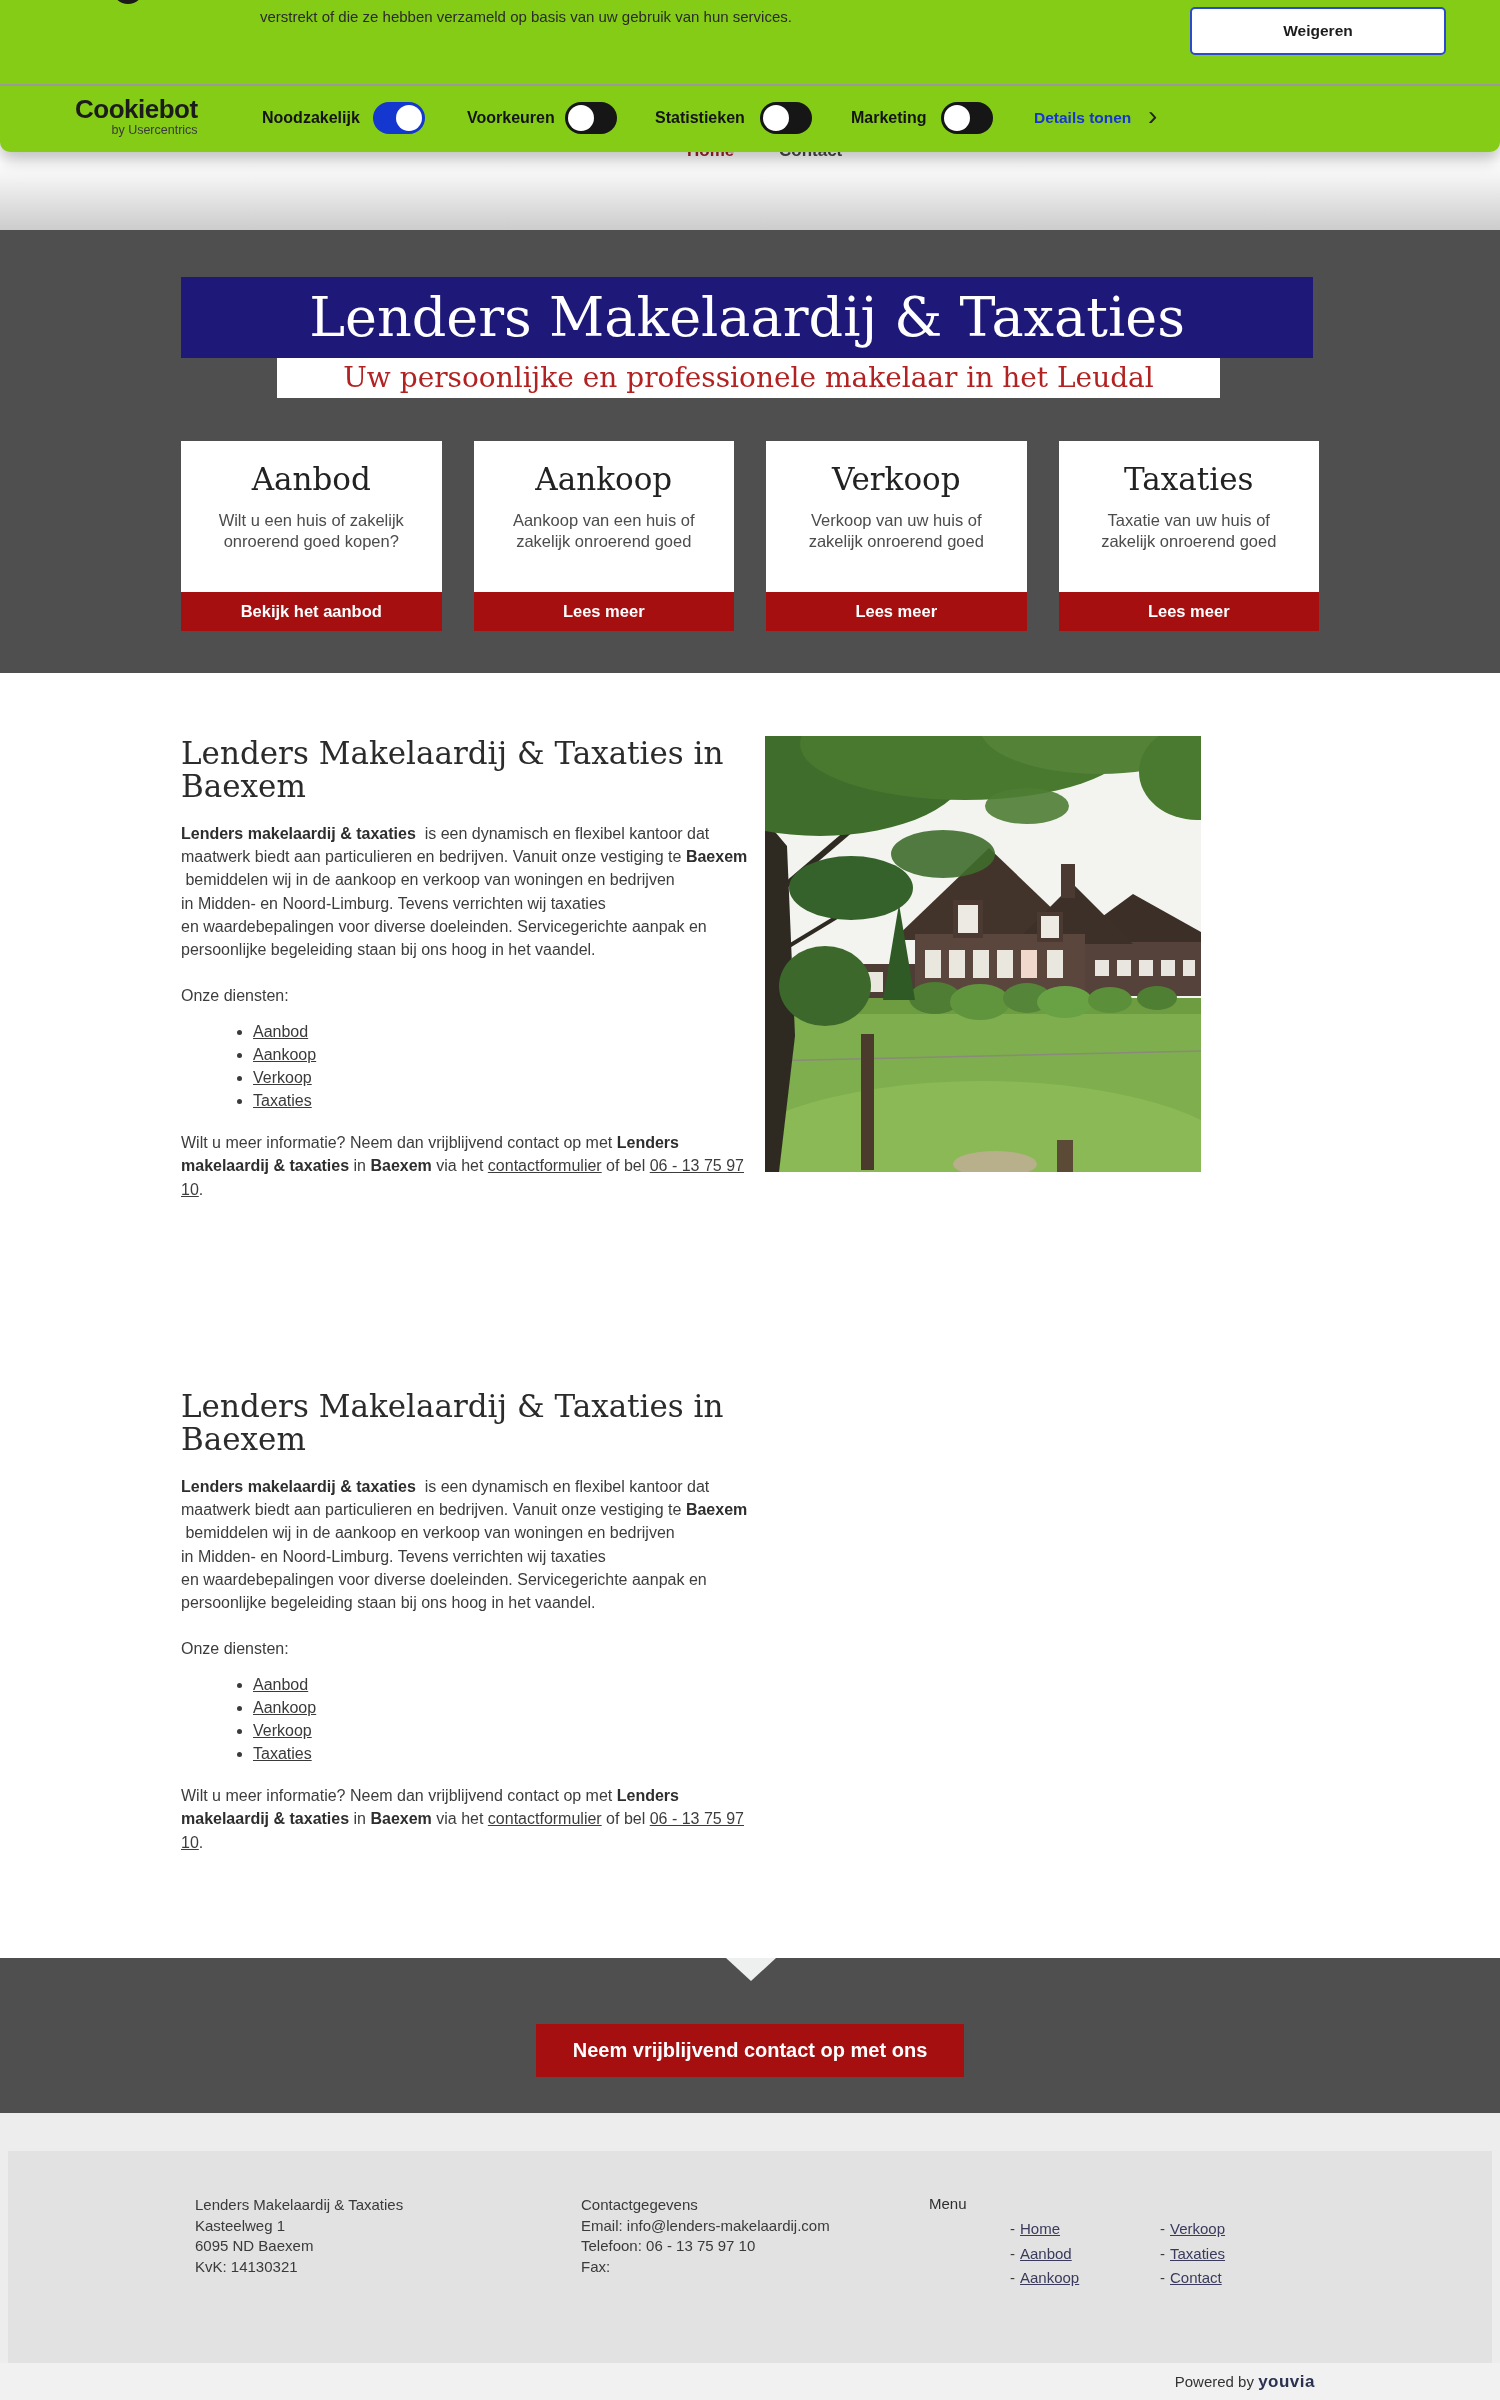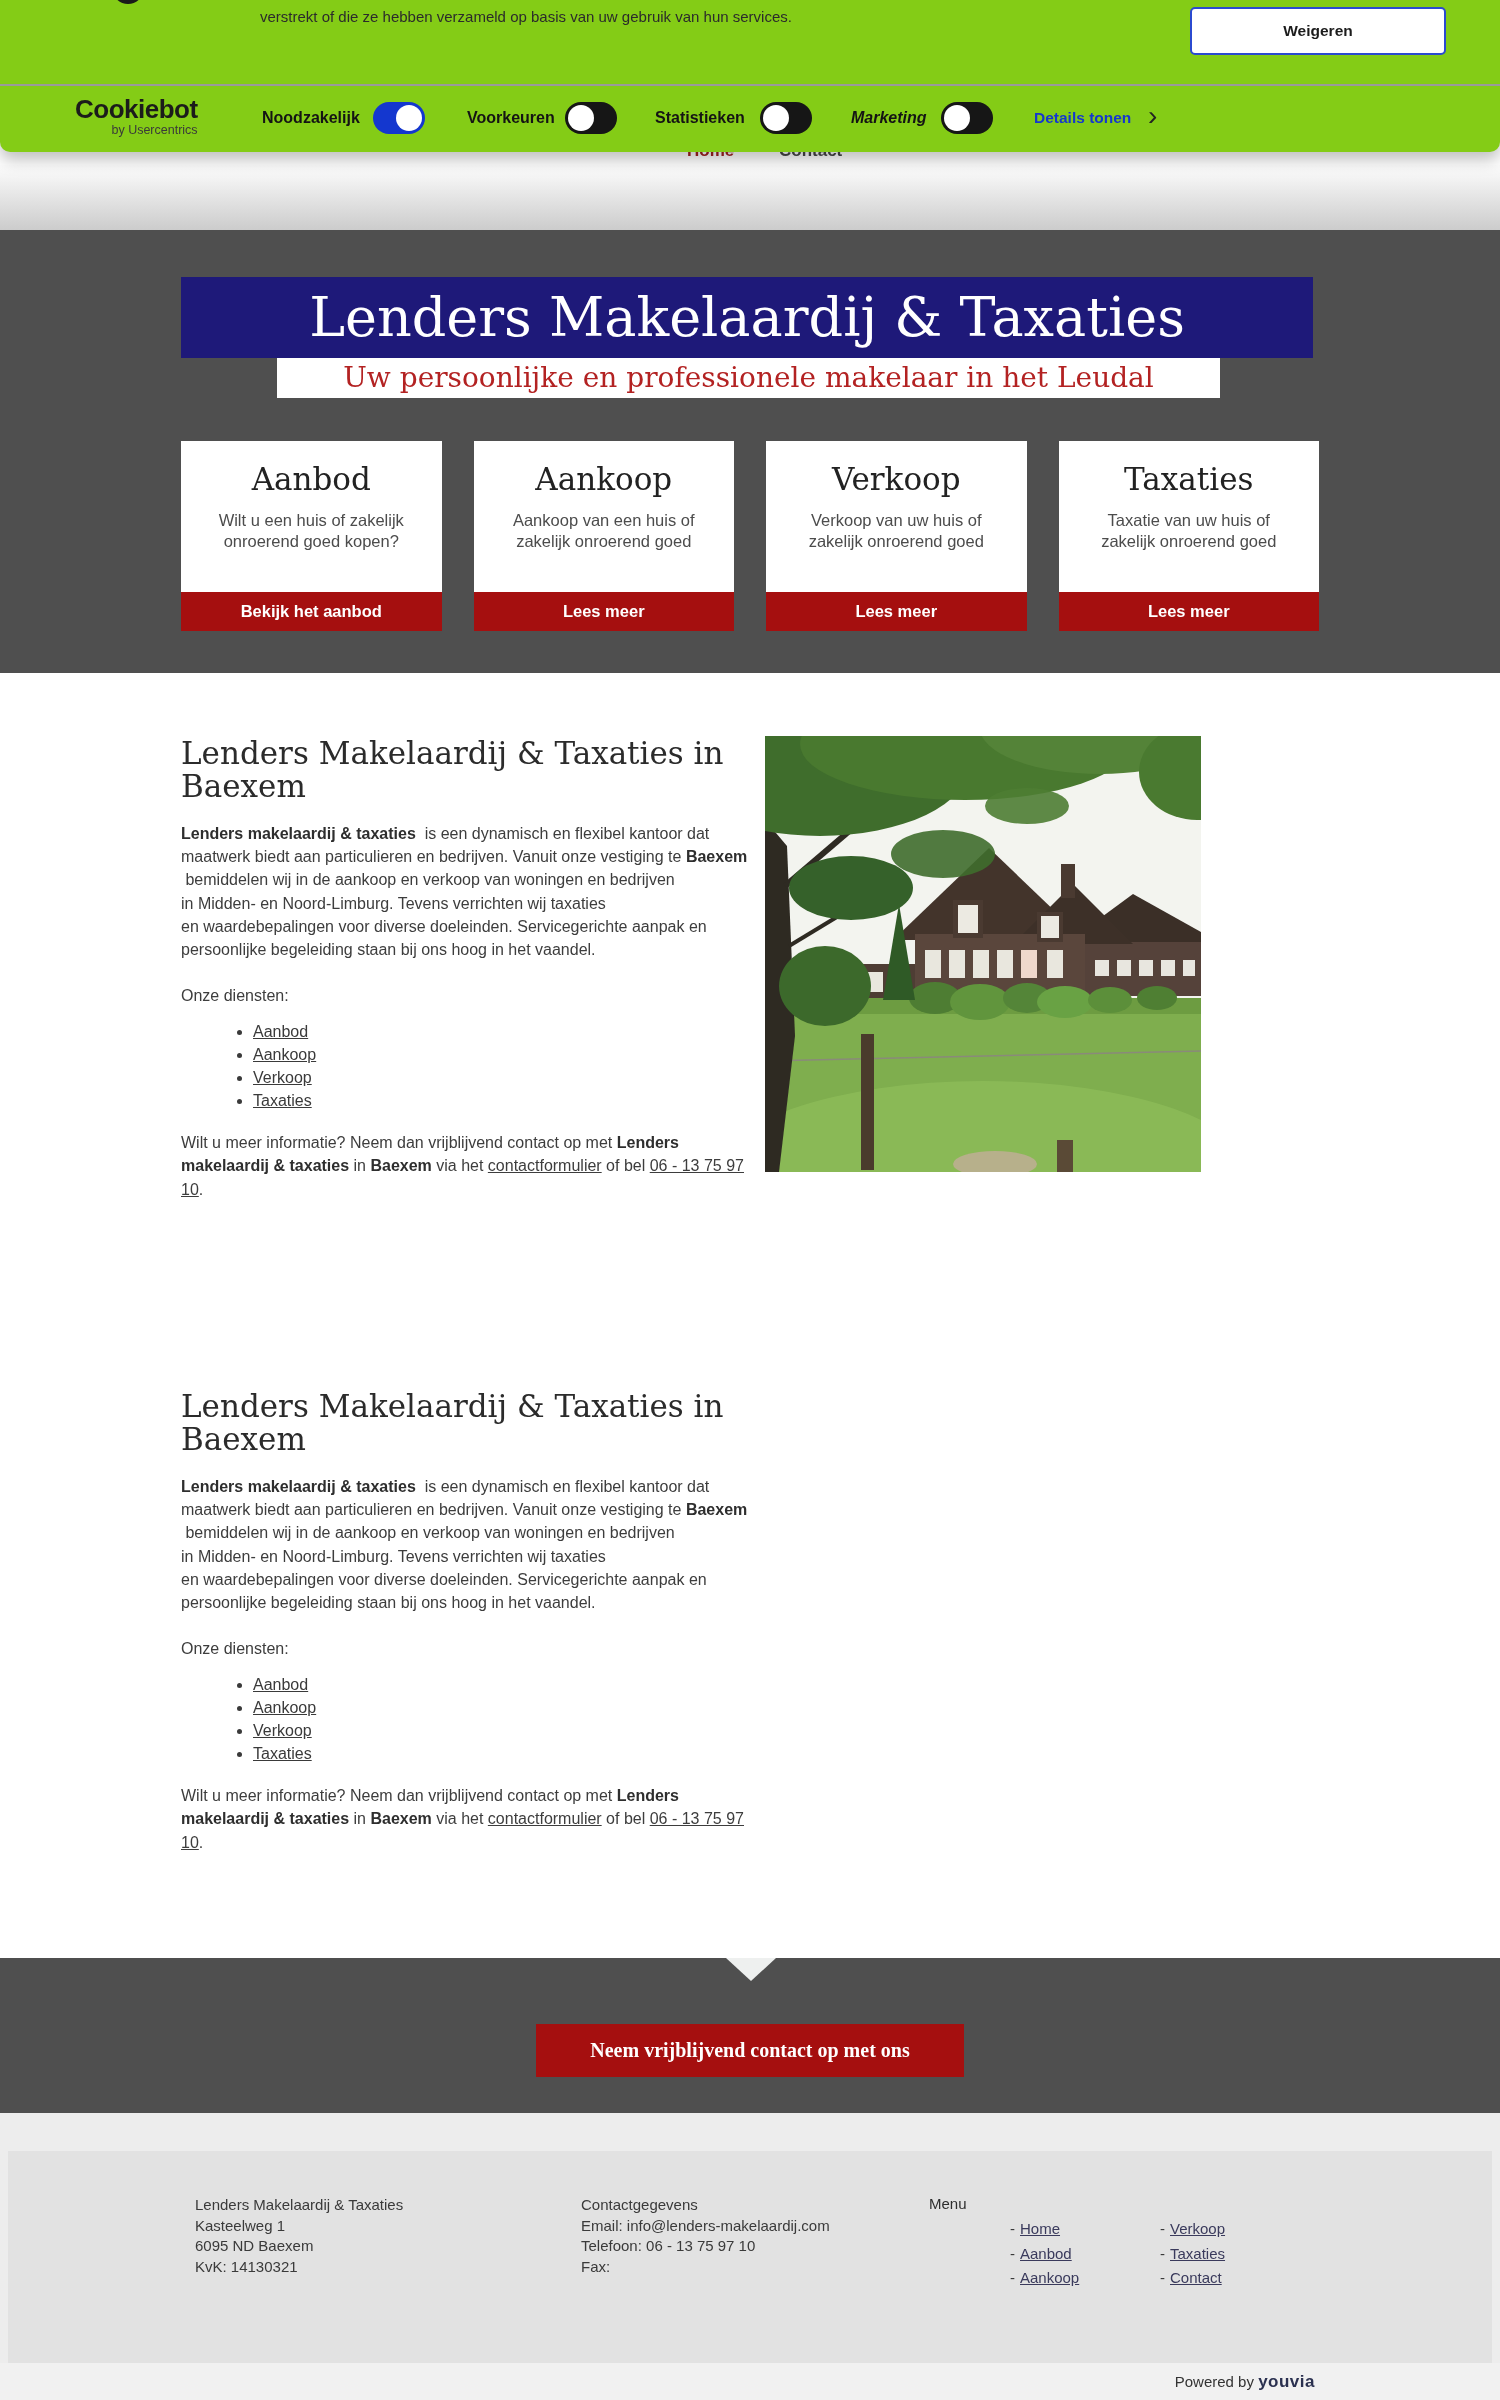--- a/index.html
+++ b/index.html
@@ -49,21 +49,21 @@
   .photo { position:absolute; left:765px; top:736px; width:436px; height:436px; }
   .photo svg { display:block; width:100%; height:100%; }
 
   
   .cta-band { position:absolute; top:1958px; left:0; width:100%; height:155px; background:#4f4f4f; }
   .cta-notch { position:absolute; left:726px; top:0; width:0; height:0;
                border-left:25px solid transparent; border-right:25px solid transparent;
                border-top:23px solid #eef0ef; }
   .cta-btn { position:absolute; left:536px; top:66px; width:428px; height:53px; background:#a50f0f;
              color:#fff; font-weight:bold; font-size:20px; border:none; cursor:pointer;
-             font-family:Liberation Serif, serif; }
+             font-family:Liberation Sans, sans-serif; }
 
   
   .footer { position:absolute; top:2113px; left:0; width:100%; height:287px; background:#ededed; }
   .footer-panel { position:absolute; left:8px; top:38px; width:1484px; height:213px; background:#e2e2e2; }
   .footer-bottom { position:absolute; left:0; top:250px; width:100%; height:37px; background:#f1f1f1; }
   .fcol { position:absolute; font-size:15px; line-height:20.5px; color:#3a3a3a; }
   .fcol-company { left:195px; top:82px; }
   .fcol-contact { left:581px; top:82px; }
   .fmenu-label { position:absolute; left:929px; top:82px; font-size:15px; color:#2e2e2e; }
   .fmenu { position:absolute; top:104px; list-style:none; font-size:15px; line-height:24.6px; color:#3a3a3a;margin-left:32px; }
@@ -87,21 +87,21 @@
   .tgl-label { position:absolute; top:109px; font-size:16px; font-weight:bold; color:#141414; }
   .toggle { position:absolute; top:102px; width:52px; height:32px; border-radius:16px; cursor:pointer; }
   .toggle .knob { position:absolute; top:3px; width:26px; height:26px; border-radius:50%; background:#fff; }
   .toggle[data-state="on"] { background:#1437cf; }
   .toggle[data-state="on"] .knob { left:23px; }
   .toggle[data-state="off"] { background:#161616; }
   .toggle[data-state="off"] .knob { left:3px; }
   .lbl-1 { left:262px; } .pill-1 { left:373px; }
   .lbl-2 { left:467px;text-align:right; } .pill-2 { left:565px; }
   .lbl-3 { left:655px; } .pill-3 { left:760px; }
-  .lbl-4 { left:851px;font-style:italic; } .pill-4 { left:941px; }
+  .lbl-4 { left:851px; } .pill-4 { left:941px; }
   .details-link { position:absolute; left:1034px; top:109px; font-size:15.5px; font-weight:bold;
                   color:#1437cf; text-decoration:none; cursor:pointer; }
   .details-chevron { position:absolute; left:1148px; top:100px; font-size:28px; color:#222; cursor:pointer; }
   .logo-dot { position:absolute; left:112px; top:-28px; width:32px; height:32px; border-radius:50%;
               background:#1a1a1a; z-index:60; }
 </style>
 </head>
 <body>
 
 <div class="page">

